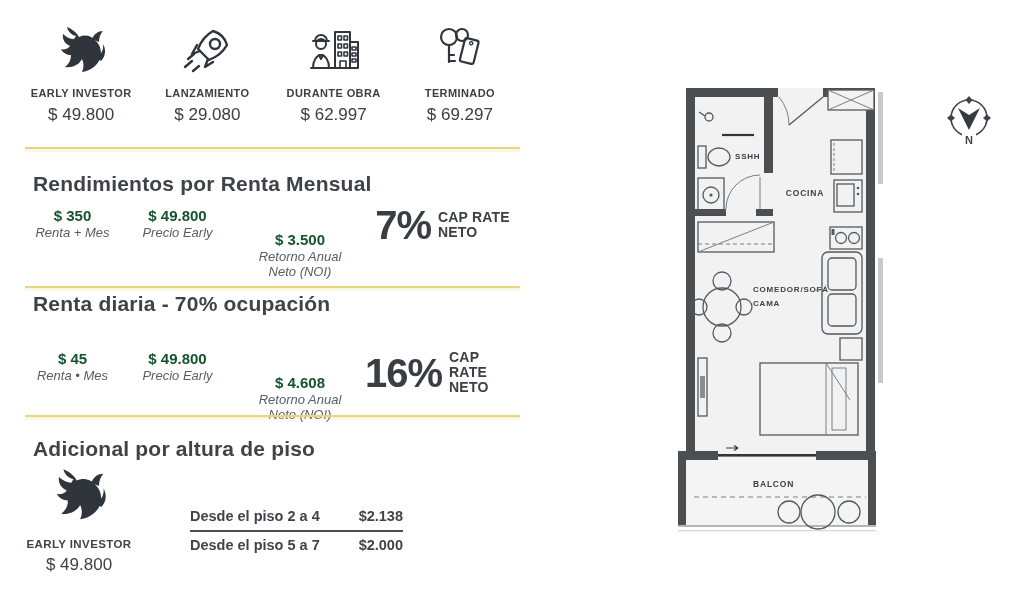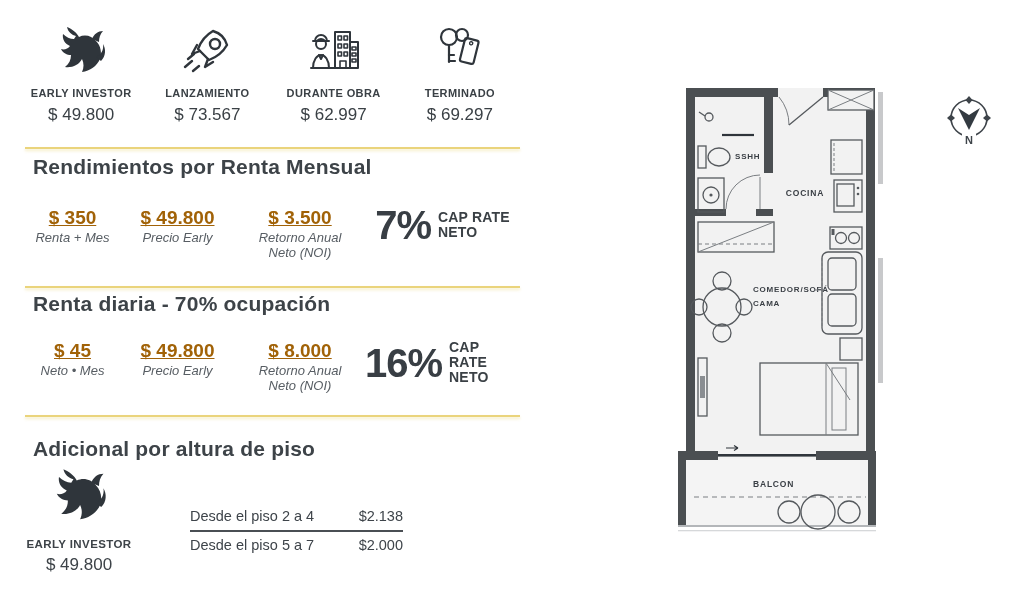--- a/index.html
+++ b/index.html
@@ -15,31 +15,31 @@
 
   
   .divider{left:25px;width:495px;height:2px;background:#ead47c;box-shadow:0 2px 3px rgba(233,212,120,.45);}
 
   
   .sec-title{left:33px;font-size:21px;font-weight:700;color:#3d4348;letter-spacing:.2px;}
 
   
   .stats{left:25px;width:495px;display:flex;align-items:flex-start;}
   .stat{text-align:center;}
-  .stat .val{font-size:19px;font-weight:600;color:#a16207;text-decoration:underline;}
+  .stat .val{font-size:15px;font-weight:600;color:#14532d;}
   .stat .sub{font-size:13px;color:#575d63;margin-top:2px;line-height:1.15;font-style:italic;}
-  .s1{width:95px;} .s2{width:115px;} .s3{width:130px;} .s4{width:155px;display:flex;align-items:center;justify-content:center;}
+  .s1{width:95px;} .s2{width:115px;} .s3{width:130px;margin-top:24px;} .s4{width:155px;display:flex;align-items:center;justify-content:center;}
   .cap-num{font-size:40px;font-weight:600;letter-spacing:-1px;color:#383e44;line-height:.9;}
   .cap-lbls{margin-left:7px;text-align:left;font-size:14px;font-weight:700;color:#3a4045;line-height:1.08;letter-spacing:.2px;}
 
   
   .inv-block{left:14px;top:466px;width:130px;display:flex;flex-direction:column;align-items:center;text-align:center;}
   .inv-block .lbl{margin-top:8px;font-size:11.5px;font-weight:700;letter-spacing:.4px;}
   .inv-block .prc{margin-top:5px;font-size:17px;font-weight:500;}
-  .floor-table{left:190px;top:503px;width:213px;font-size:14.5px;font-weight:400;color:#3e444a;}
+  .floor-table{left:190px;top:503px;width:213px;font-size:14.5px;font-weight:700;color:#3e444a;}
   .ft-row{display:flex;justify-content:space-between;padding:5px 0 6px 0;}
   .ft-row + .ft-row{border-top:2px solid #4a4f54;}
 
   
   .plan{left:668px;top:78px;}
   .plan text{font-family:"Liberation Sans",sans-serif;fill:#3a3f45;font-weight:700;letter-spacing:.8px;}
   .wall{fill:#4b4f52;}
   .fx{fill:none;stroke:#55595d;stroke-width:1.3;}
   .fxthin{fill:none;stroke:#7a7e82;stroke-width:1;}
 
@@ -71,21 +71,21 @@
         <path d="M33 7 C40 9 45 14 47 21 C43 28 37 33 29 36 L18 25 C21 17 26 11 33 7 Z"></path>
         <circle cx="35" cy="20" r="5"></circle>
         <path d="M20 27 L12 30 L17 21"></path>
         <path d="M28 35 L25 43 L33 38"></path>
         <path d="M8 35 L14 30"></path>
         <path d="M5 43 L12 37"></path>
         <path d="M13 47 L19 42"></path>
       </svg>
     </div>
     <div class="lbl">LANZAMIENTO</div>
-    <div class="prc">$ 73.567</div>
+    <div class="prc">$ 29.080</div>
   </div>
 
   <div class="tier">
     <div class="icn">
       <svg width="54" height="54" viewBox="0 0 54 54" fill="none" stroke="#2f353b" stroke-width="2" stroke-linecap="round" stroke-linejoin="round">
         <rect x="28" y="8" width="15" height="36"></rect>
         <rect x="43" y="18" width="8" height="26"></rect>
         <g stroke-width="1.6">
           <rect x="31" y="12" width="3.5" height="4"></rect>
             <rect x="37" y="12" width="3.5" height="4"></rect>
@@ -124,21 +124,21 @@
         </g>
       </svg>
     </div>
     <div class="lbl">TERMINADO</div>
     <div class="prc">$ 69.297</div>
   </div>
 </div>
 
 <div class="abs divider" style="top:147px;"></div>
 
-<div class="abs sec-title" style="top:155px;">Rendimientos por Renta Mensual</div>
+<div class="abs sec-title" style="top:172px;">Rendimientos por Renta Mensual</div>
 
 <div class="abs stats" style="top:207px;">
   <div class="stat s1">
     <div class="val">$ 350</div>
     <div class="sub">Renta + Mes</div>
   </div>
   <div class="stat s2">
     <div class="val">$ 49.800</div>
     <div class="sub">Precio Early</div>
   </div>
@@ -153,31 +153,31 @@
       <div>CAP RATE</div>
       <div>NETO</div>
     </div>
   </div>
 </div>
 
 <div class="abs divider" style="top:286px;"></div>
 
 <div class="abs sec-title" style="top:292px;">Renta diaria - 70% ocupación</div>
 
-<div class="abs stats" style="top:340px;">
+<div class="abs stats" style="top:350px;">
   <div class="stat s1">
     <div class="val">$ 45</div>
-    <div class="sub">Neto • Mes</div>
+    <div class="sub">Renta • Mes</div>
   </div>
   <div class="stat s2">
     <div class="val">$ 49.800</div>
     <div class="sub">Precio Early</div>
   </div>
   <div class="stat s3">
-    <div class="val">$ 8.000</div>
+    <div class="val">$ 4.608</div>
     <div class="sub"><span>Retorno Anual</span><br>
     <span>Neto (NOI)</span></div>
   </div>
   <div class="stat s4">
     <div class="cap-num">16%</div>
     <div class="cap-lbls">
       <div>CAP RATE</div>
       <div>NETO</div>
     </div>
   </div>

